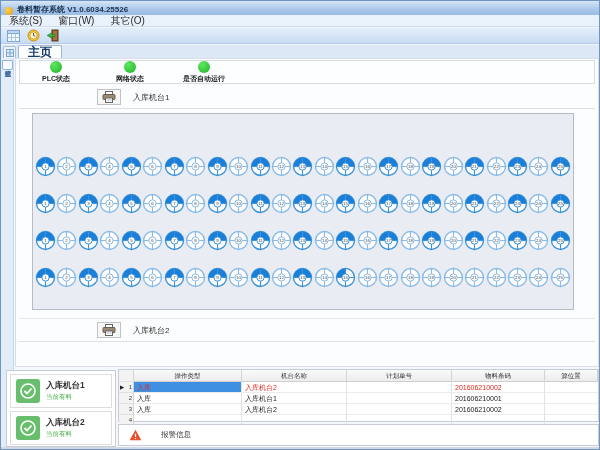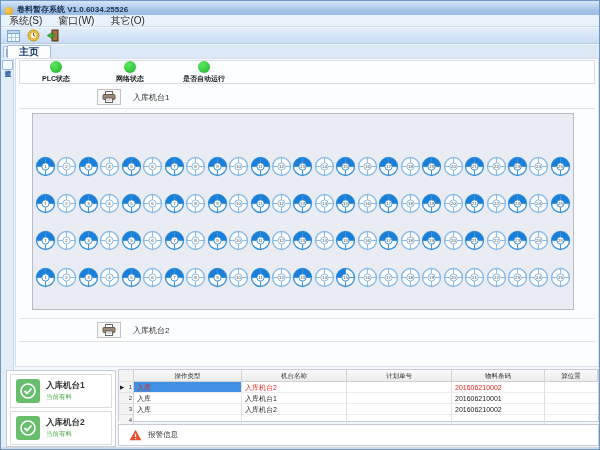--- a/index.html
+++ b/index.html
@@ -24,23 +24,23 @@
   .toolbar{position:absolute;left:0;top:27px;width:100%;height:16px;
     background:linear-gradient(#e3eefb,#c9dcf3);
     border-bottom:1px solid #b7cbe4;display:flex;align-items:center;gap:6px;
     padding-left:5px;box-sizing:border-box;}
   .tool-btn{width:14px;height:13px;display:flex;align-items:center;justify-content:center;}
   
   .tabstrip{position:absolute;left:0;top:44px;width:100%;height:13px;background:#dde8f6;}
   .tab-stub{position:absolute;left:2px;top:1px;width:13px;height:12px;background:#eff5fc;
     border:1px solid #a7c0dc;border-bottom:none;border-radius:2px 2px 0 0;box-sizing:border-box;
     display:flex;align-items:center;justify-content:center;}
-  .tab-active{position:absolute;left:6px;top:0;height:13px;min-width:44px;background:#fbfdff;
+  .tab-active{position:absolute;left:17px;top:0;height:13px;min-width:44px;background:#fbfdff;
     border:1px solid #9fb9d6;border-bottom:none;border-radius:2px 2px 0 0;box-sizing:border-box;
-    font-size:10px;font-weight:bold;color:#173c6b;display:flex;align-items:center;justify-content:center;
+    font-size:12px;font-weight:bold;color:#173c6b;display:flex;align-items:center;justify-content:center;
     padding:0 6px;}
   
   .content-bg{position:absolute;left:0;top:57px;width:100%;height:389px;background:#f4f7fb;}
   .side-strip{position:absolute;left:0;top:57px;width:13px;height:389px;
     background:#e3edf8;border-right:1px solid #c6d7ec;box-sizing:border-box;}
   .side-tab{position:absolute;left:1px;top:2px;width:11px;
     background:#f5faff;border:1px solid #94b5dc;border-radius:0 0 2px 2px;
     writing-mode:vertical-rl;text-orientation:upright;font-size:6.5px;color:#2d5d9f;
     padding:4px 0;text-align:center;box-sizing:border-box;}
   .upper-region{position:absolute;left:14px;top:57px;width:584px;height:309px;
@@ -84,21 +84,21 @@
   .t-row.head .t-cell{border-right:1px solid #d4d4d4;border-bottom:1px solid #cfcfcf;text-align:center;padding-left:0;}
   .t-rowhdr{width:15px;background:#f3f3f3;border-right:1px solid #d4d4d4;border-bottom:1px solid #e0e0e0;
     box-sizing:border-box;font-size:6px;color:#444;text-align:right;padding-right:1px;}
   .c1{width:108px;}.c2{width:105px;}.c3{width:105px;}.c4{width:93px;}.c5{flex:1;border-right:none;}
   .t-row.alert .t-cell{color:#e0281e;}
   .t-cell.sel{background:#3f8fe3;}
   .arrow{float:left;font-size:5.5px;color:#222;margin-left:1px;}
   
   .alarm-bar{position:absolute;left:117px;top:423px;width:481px;height:22px;background:#fff;
     border:1px solid #c7ccd6;box-sizing:border-box;display:flex;align-items:center;padding-left:10px;}
-  .alarm-label{font-size:7.5px;color:#333;margin-left:6px;}
+  .alarm-label{font-size:7.5px;color:#333;margin-left:19px;}
   .footer{position:absolute;left:0;top:446px;width:100%;height:4px;background:#d3d9e1;}
 </style>
 </head>
 <body>
 
 <div id="window">
 
   <div class="titlebar">
     <span class="app-icon"></span>
     <span class="title-text">卷料暂存系统 V1.0.6034.25526</span>

